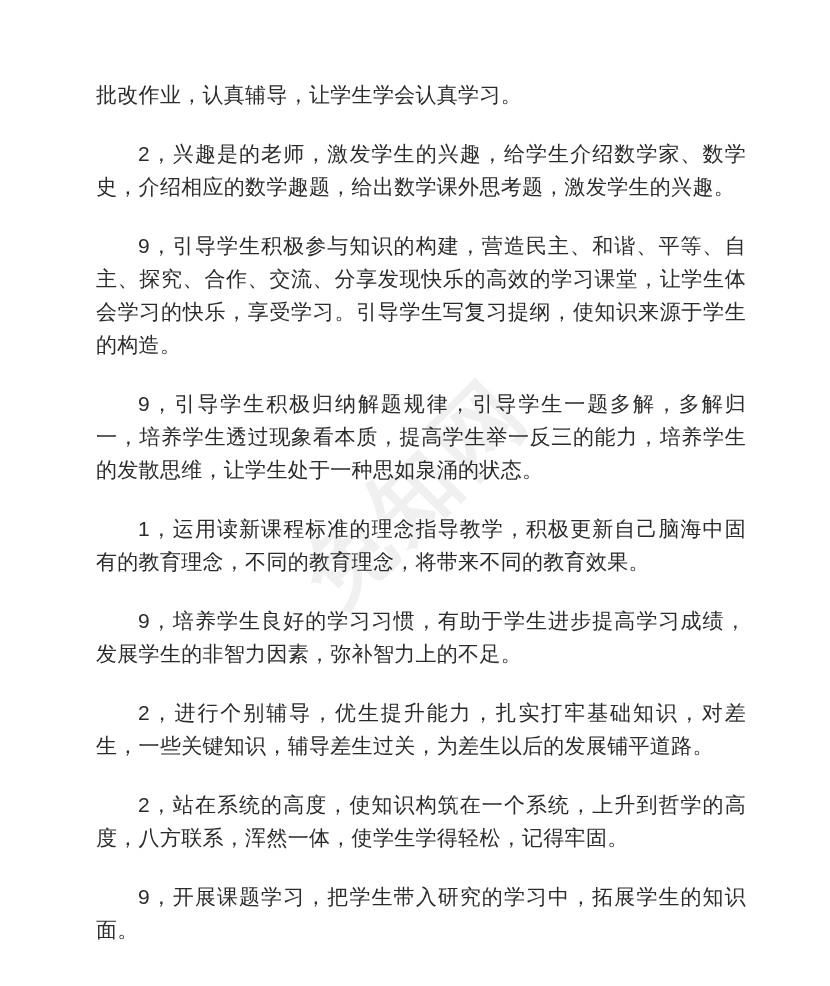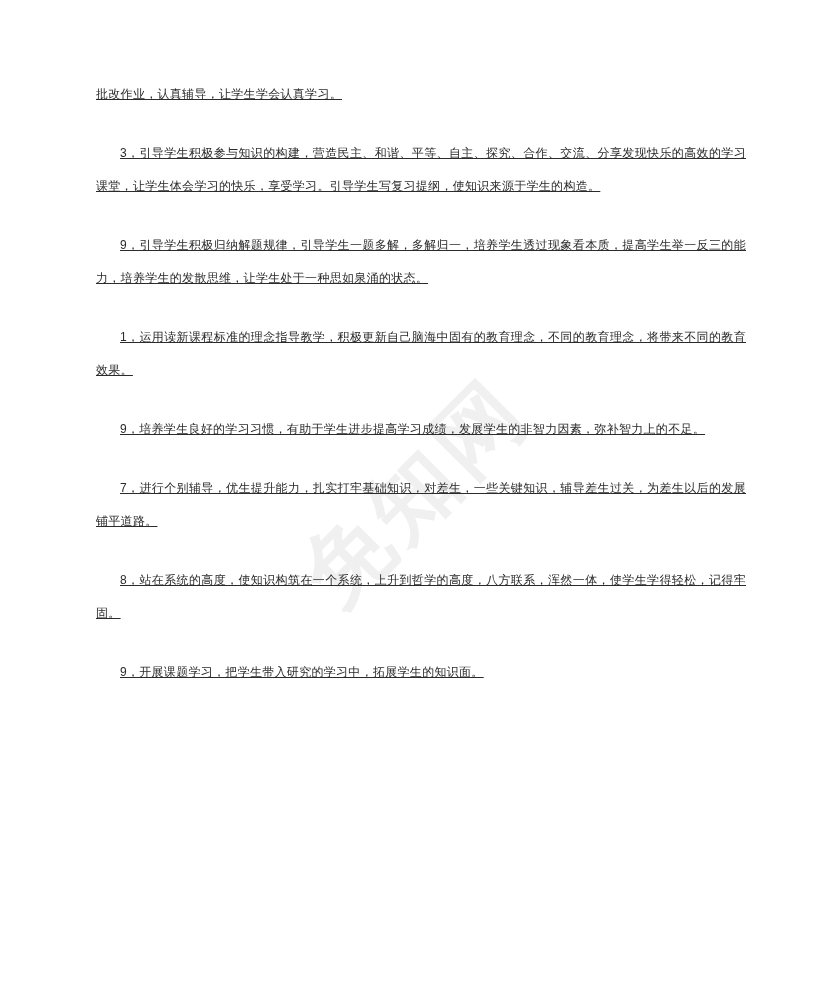--- a/index.html
+++ b/index.html
@@ -50,29 +50,28 @@
     left: 0;
     top: 0;
     width: 830px;
     height: 986px;
     z-index: 1;
     padding: 78px 84px 0 96px;
     box-sizing: border-box;
   }
 
   .para {
-    font-size: 12px;
+    font-size: 21px;
     line-height: 33px;
     color: #2b2b2b;
     text-align: justify;
     text-justify: inter-ideograph;
     margin: 0 0 26px 0;
     letter-spacing: 0.3px;
     word-break: break-all;
-    text-decoration: underline;
   }
   .para.indent {
     text-indent: 2em;
   }
   .para:last-child {
     margin-bottom: 1px;
   }
 </style>
 </head>
 <body>
@@ -80,29 +79,30 @@
 <div id="page">
 
   <div id="watermark-layer">
     <div class="watermark">免知网</div>
   </div>
 
   <div id="doc-body">
 
     <p class="para">批改作业，认真辅导，让学生学会认真学习。</p>
 
+    <p class="para indent">2，兴趣是的老师，激发学生的兴趣，给学生介绍数学家、数学史，介绍相应的数学趣题，给出数学课外思考题，激发学生的兴趣。</p>
 
-    <p class="para indent">3，引导学生积极参与知识的构建，营造民主、和谐、平等、自主、探究、合作、交流、分享发现快乐的高效的学习课堂，让学生体会学习的快乐，享受学习。引导学生写复习提纲，使知识来源于学生的构造。</p>
+    <p class="para indent">9，引导学生积极参与知识的构建，营造民主、和谐、平等、自主、探究、合作、交流、分享发现快乐的高效的学习课堂，让学生体会学习的快乐，享受学习。引导学生写复习提纲，使知识来源于学生的构造。</p>
 
     <p class="para indent">9，引导学生积极归纳解题规律，引导学生一题多解，多解归一，培养学生透过现象看本质，提高学生举一反三的能力，培养学生的发散思维，让学生处于一种思如泉涌的状态。</p>
 
     <p class="para indent">1，运用读新课程标准的理念指导教学，积极更新自己脑海中固有的教育理念，不同的教育理念，将带来不同的教育效果。</p>
 
     <p class="para indent">9，培养学生良好的学习习惯，有助于学生进步提高学习成绩，发展学生的非智力因素，弥补智力上的不足。</p>
 
-    <p class="para indent">7，进行个别辅导，优生提升能力，扎实打牢基础知识，对差生，一些关键知识，辅导差生过关，为差生以后的发展铺平道路。</p>
+    <p class="para indent">2，进行个别辅导，优生提升能力，扎实打牢基础知识，对差生，一些关键知识，辅导差生过关，为差生以后的发展铺平道路。</p>
 
-    <p class="para indent">8，站在系统的高度，使知识构筑在一个系统，上升到哲学的高度，八方联系，浑然一体，使学生学得轻松，记得牢固。</p>
+    <p class="para indent">2，站在系统的高度，使知识构筑在一个系统，上升到哲学的高度，八方联系，浑然一体，使学生学得轻松，记得牢固。</p>
 
     <p class="para indent">9，开展课题学习，把学生带入研究的学习中，拓展学生的知识面。</p>
 
   </div>
 </div>
 
 </body></html>

